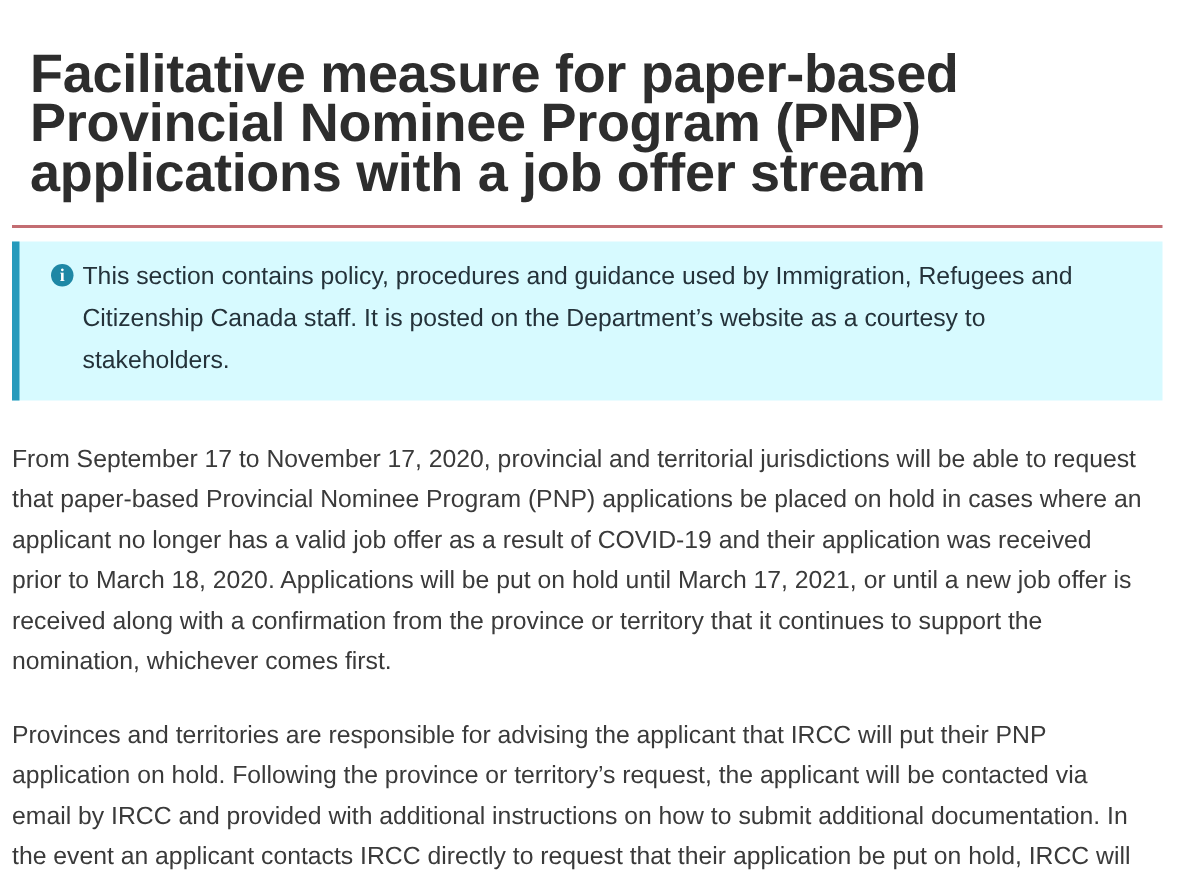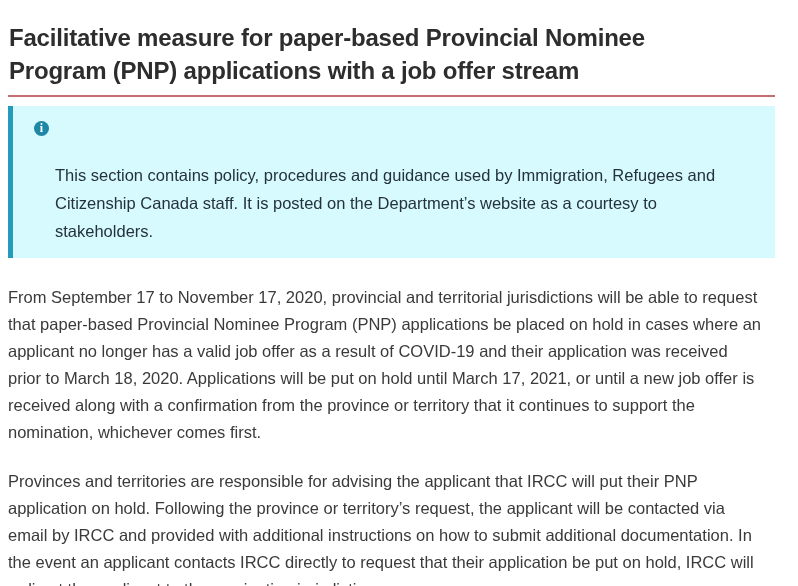--- a/index.html
+++ b/index.html
@@ -12,24 +12,24 @@
     overflow: hidden;
     font-family: "Liberation Sans", "DejaVu Sans", sans-serif;
     color: #333333;
   }
   .content {
     margin-left: 8px;
     width: 767px;
     padding-top: 20px;
   }
   h1.page-title {
-    margin: 1px;
+    margin: 12px;
     padding: 0 0 7px 0;
     max-width: 712px;
-    font-size: 24px;
+    font-size: 36px;
     line-height: 33px;
     font-weight: 700;
     color: #2d2d2d;
     letter-spacing: -0.2px;
   }
   .title-rule {
     border: 0;
     border-top: 2px solid #af3c43;
     margin: 0 0 0 0;
     width: 767px;
@@ -56,21 +56,20 @@
     font-size: 12px;
     line-height: 15px;
     text-align: center;
     margin-top: 6px;
     margin-right: 6px;
   }
   .info-text {
     font-size: 16.5px;
     line-height: 28px;
     color: #24323a;
-    margin-top: 46px;
   }
   p.body-para {
     font-size: 16.5px;
     line-height: 27px;
     margin: 0 12px 22px 0;
     color: #3a3a3a;
   }
   .para-wrap { margin-top: 26px; width: 767px; }
 </style>
 </head>

